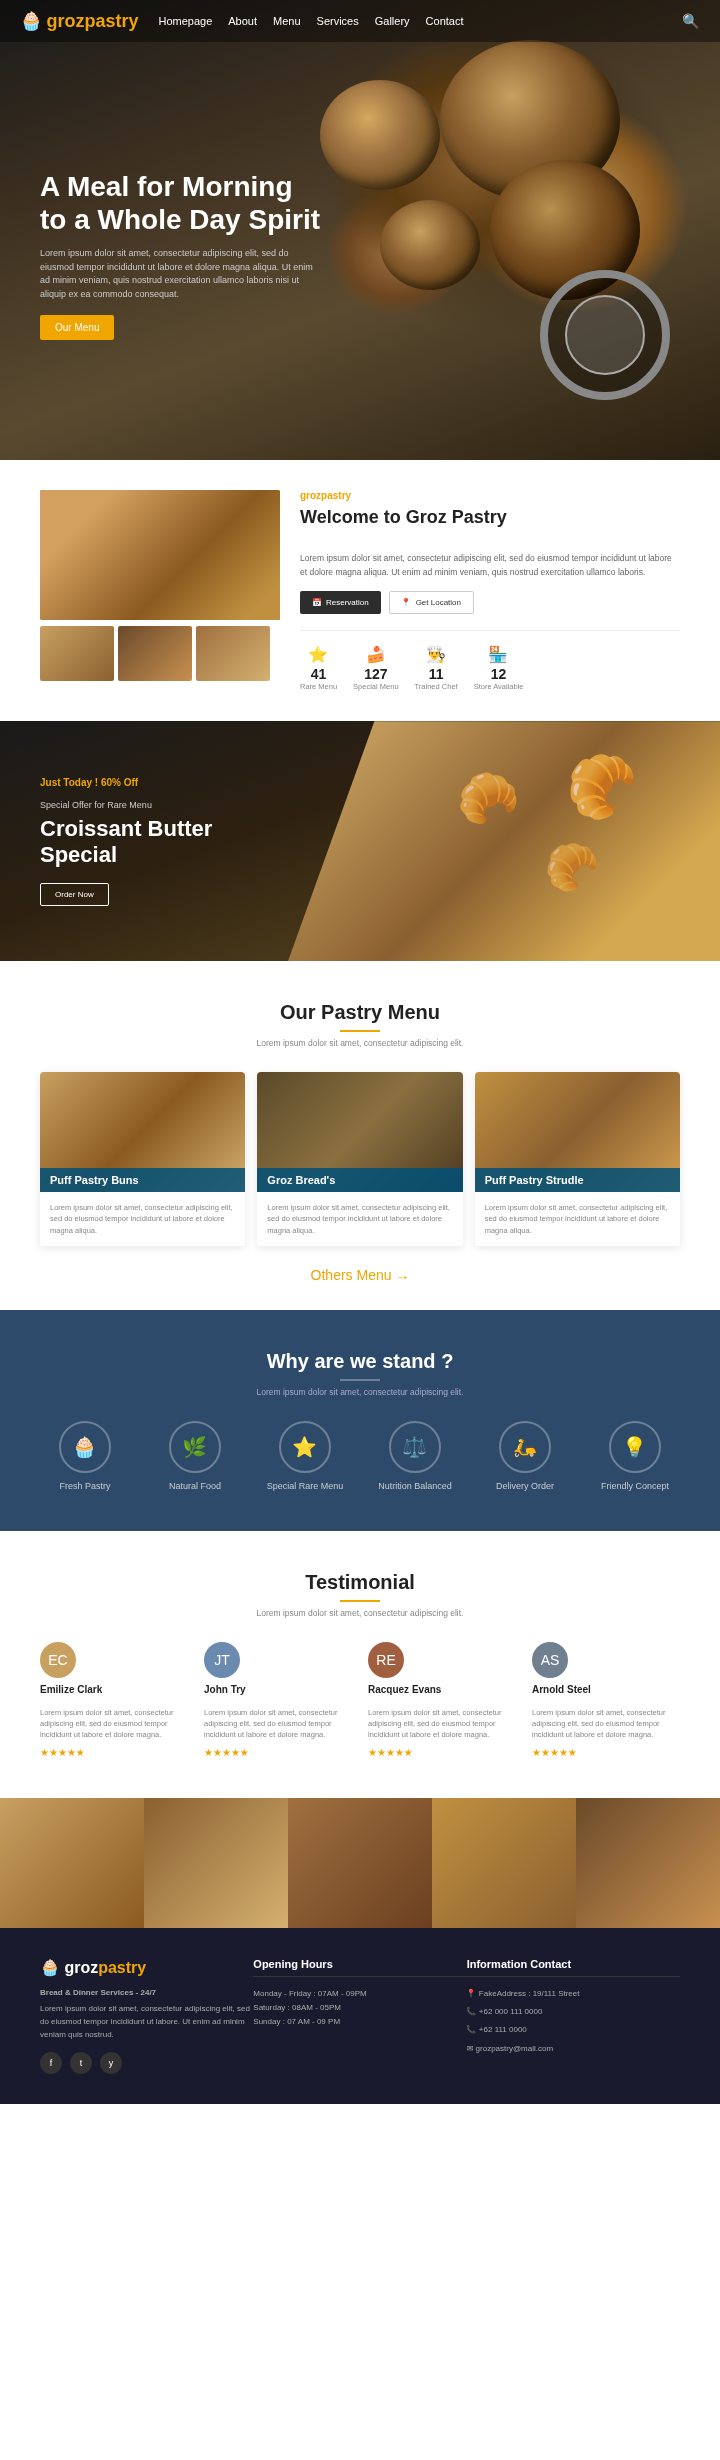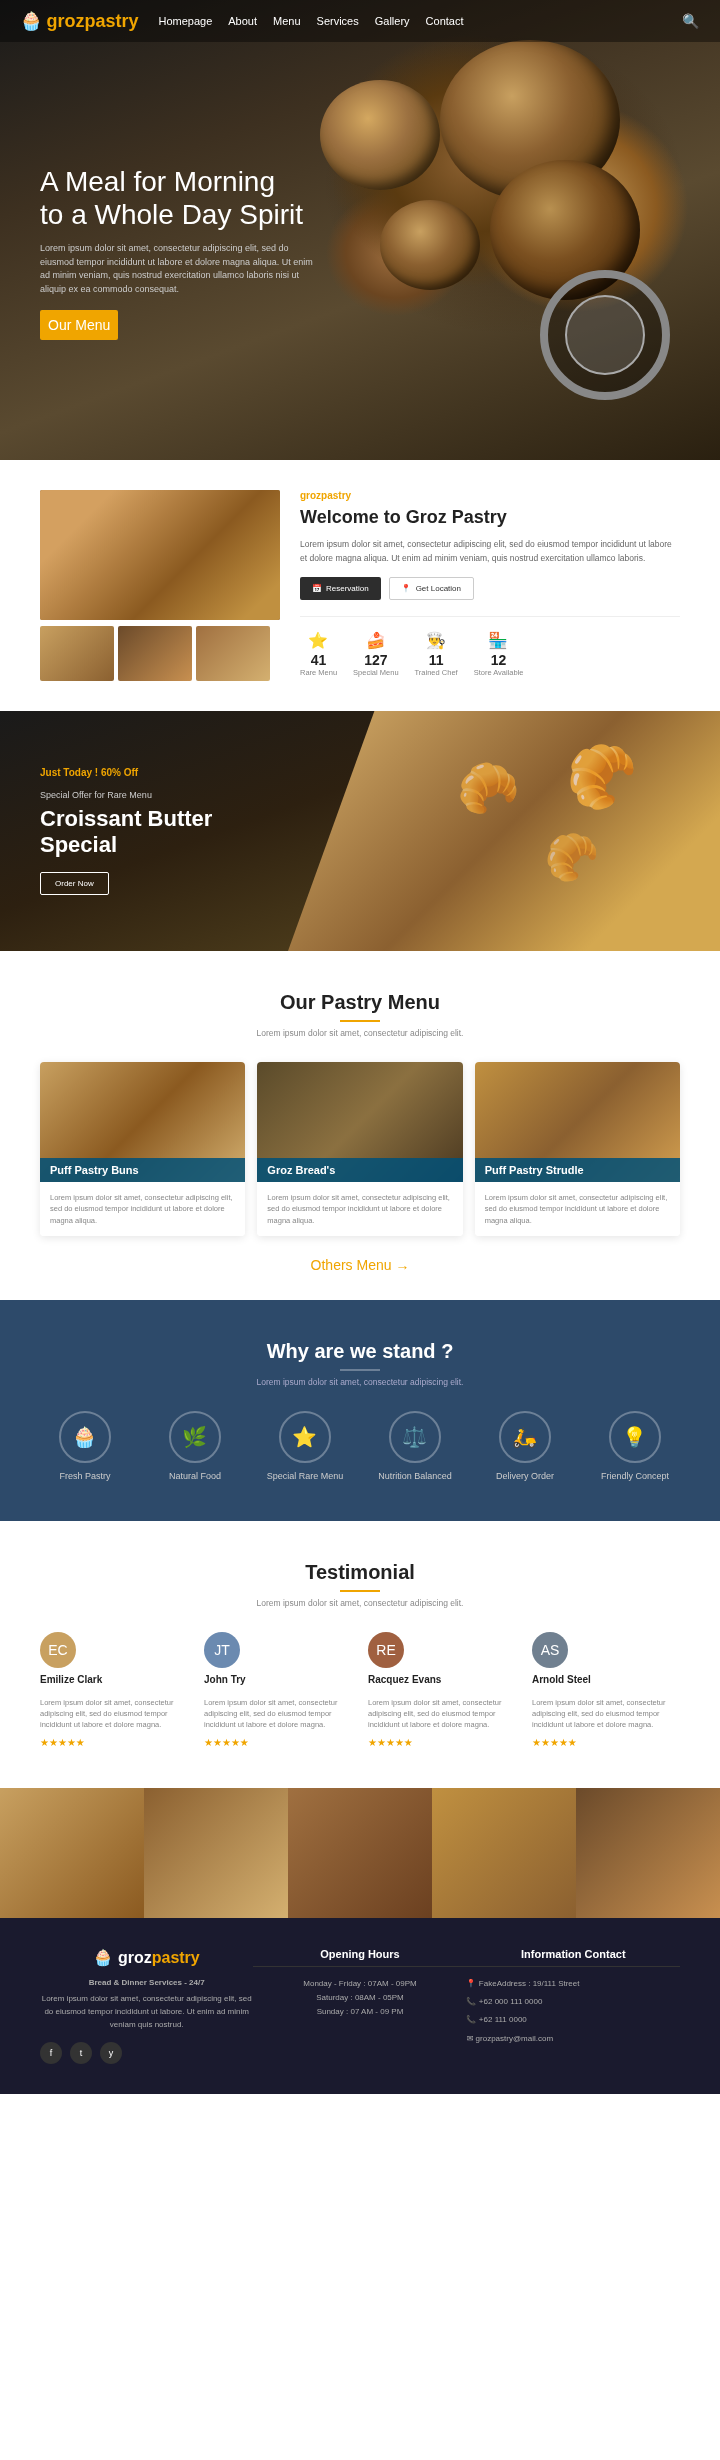--- a/index.html
+++ b/index.html
@@ -23,25 +23,25 @@
       background: linear-gradient(135deg, #2c2c2c 0%, #4a3a2a 40%, #6b5a3a 60%, #3a3020 100%);
       overflow: hidden;
     }
     .hero-bg {
       position: absolute; inset: 0;
       background: linear-gradient(160deg, #1a1a1a 0%, #3d3020 30%, #5a4a30 60%, #2a2010 100%);
     }
     .hero-content {
       position: absolute; bottom: 120px; left: 40px; color: #fff;
     }
-    .hero-content h1 { font-size: 28px; font-weight: normal; line-height: 1.2; margin-bottom: 10px; }
+    .hero-content h1 { font-size: 28px; font-weight: bold; line-height: 1.2; margin-bottom: 10px; }
     .hero-content p { font-size: 9px; color: #ccc; max-width: 280px; line-height: 1.5; margin-bottom: 14px; }
     .btn-primary {
-      background: #f0a500; color: #fff; border: none; padding: 7px 8px;
-      font-size: 14px; cursor: pointer; border-radius: 2px;
+      background: #f0a500; color: #fff; border: none; padding: 7px 15px;
+      font-size: 10px; cursor: pointer; border-radius: 2px;
     }
 
     
     .about-section {
       background: #fff; padding: 30px 40px; display: flex; gap: 20px;
     }
     .about-images { width: 240px; flex-shrink: 0; }
     .about-main-img {
       width: 240px; height: 130px;
       background: linear-gradient(135deg, #8b6030 0%, #c8a060 50%, #6b4020 100%);
@@ -51,21 +51,21 @@
     .about-main-img-inner { width: 100%; height: 100%; background: linear-gradient(135deg, #d4a060 20%, #8b5a20 60%, #c09040 90%); border-radius: 2px; }
     .about-thumbs { display: flex; gap: 4px; }
     .about-thumb {
       width: 74px; height: 55px; border-radius: 2px;
     }
     .thumb1 { background: linear-gradient(135deg, #c8a060 0%, #8b6030 100%); }
     .thumb2 { background: linear-gradient(135deg, #6b4a2a 0%, #c89050 100%); }
     .thumb3 { background: linear-gradient(135deg, #a07040 0%, #d4b070 100%); }
     .about-content { flex: 1; }
     .about-logo { color: #f0a500; font-size: 10px; font-weight: bold; margin-bottom: 6px; }
-    .about-content h2 { font-size: 18px; color: #222; margin-bottom: 10px; }
+    .about-content h2 { font-size: 18px; color: #222; margin-bottom: 24px; }
     .about-content p { font-size: 8.5px; color: #666; line-height: 1.6; margin-bottom: 12px; }
     .about-buttons { display: flex; gap: 8px; margin-bottom: 16px; }
     .btn-dark { background: #2d2d2d; color: #fff; border: none; padding: 6px 12px; font-size: 8px; cursor: pointer; border-radius: 2px; display: flex; align-items: center; gap: 4px; }
     .btn-outline { background: #fff; color: #333; border: 1px solid #ccc; padding: 6px 12px; font-size: 8px; cursor: pointer; border-radius: 2px; display: flex; align-items: center; gap: 4px; }
     .stats { display: flex; gap: 16px; border-top: 1px solid #eee; padding-top: 14px; }
     .stat { text-align: center; }
     .stat-icon { font-size: 16px; color: #f0a500; margin-bottom: 2px; }
     .stat-num { font-size: 14px; font-weight: bold; color: #222; }
     .stat-label { font-size: 7.5px; color: #888; }
 
@@ -150,21 +150,21 @@
     .gallery-strip { display: flex; height: 130px; }
     .gallery-item { flex: 1; }
     .gi1 { background: linear-gradient(135deg, #c8a060 0%, #8b5a20 100%); }
     .gi2 { background: linear-gradient(135deg, #8b6030 0%, #d4b070 100%); }
     .gi3 { background: linear-gradient(135deg, #a07040 0%, #6b4020 100%); }
     .gi4 { background: linear-gradient(135deg, #c09040 0%, #8b6030 100%); }
     .gi5 { background: linear-gradient(135deg, #6b4a2a 0%, #c89050 100%); }
 
     
     footer {
-      background: #1a1a2e; padding: 30px 40px; display: flex;  text-align: center;
+      background: #1a1a2e; padding: 30px 40px; display: flex; 
     }
     .footer-col { flex: 1; }
     .footer-logo { color: #f0a500; font-size: 16px; font-weight: bold; margin-bottom: 10px; }
     .footer-logo span { color: #fff; }
     .footer-text { font-size: 8px; color: #aaa; line-height: 1.6; margin-bottom: 10px; }
     .footer-social { display: flex; gap: 8px; }
     .social-btn { width: 22px; height: 22px; border-radius: 50%; background: #333; display: flex; align-items: center; justify-content: center; color: #fff; font-size: 9px; cursor: pointer; }
     .footer-col h4 { color: #fff; font-size: 11px; margin-bottom: 10px; border-bottom: 1px solid #333; padding-bottom: 6px; }
     .footer-hours { font-size: 8px; color: #aaa; line-height: 1.8; }
     .footer-contact { font-size: 8px; color: #aaa; line-height: 1.8; }

